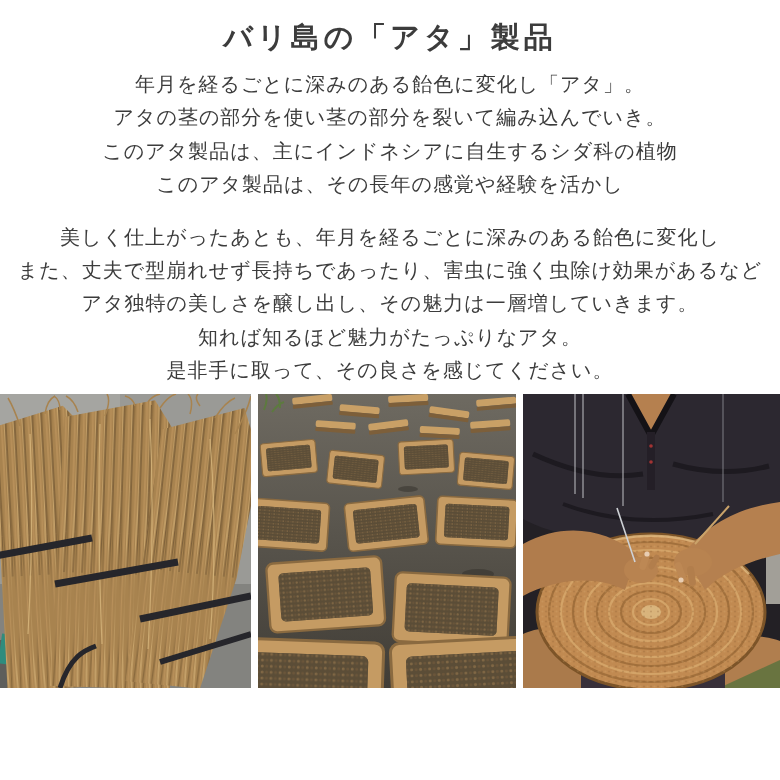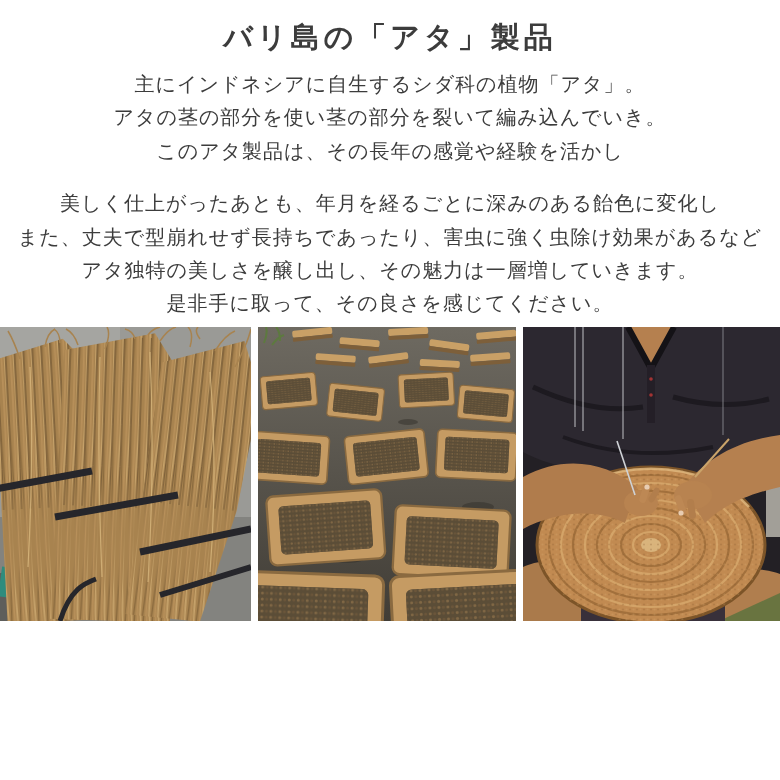--- a/index.html
+++ b/index.html
@@ -32,29 +32,31 @@
   .photo svg{display:block;width:100%;height:100%;}
 </style>
 </head>
 <body>
 
 <div class="page">
 
   <h1 class="title">バリ島の「アタ」製品</h1>
 
   <div class="para para--intro">
-    <div class="line">主にインドネシアに自生するシダ科の植物「アタ」。</div>
+    <div class="line">年月を経るごとに深みのある飴色に変化し「アタ」。</div>
     <div class="line">アタの茎の部分を使い茎の部分を裂いて編み込んでいき。</div>
+    <div class="line">このアタ製品は、主にインドネシアに自生するシダ科の植物</div>
     <div class="line">このアタ製品は、その長年の感覚や経験を活かし</div>
   </div>
 
   <div class="para para--appeal">
     <div class="line">美しく仕上がったあとも、年月を経るごとに深みのある飴色に変化し</div>
     <div class="line">また、丈夫で型崩れせず長持ちであったり、害虫に強く虫除け効果があるなど</div>
     <div class="line">アタ独特の美しさを醸し出し、その魅力は一層増していきます。</div>
+    <div class="line">知れば知るほど魅力がたっぷりなアタ。</div>
     <div class="line">是非手に取って、その良さを感じてください。</div>
   </div>
 
   <div class="photos">
 
     <figure class="photo photo--stems" aria-label="ata-stem-bundles-photo">
       <svg viewBox="0 0 251 294" preserveAspectRatio="none">
         <defs>
           <pattern id="p1s" width="9" height="300" patternUnits="userSpaceOnUse">
             <rect width="9" height="300" fill="#a8834f"></rect>

